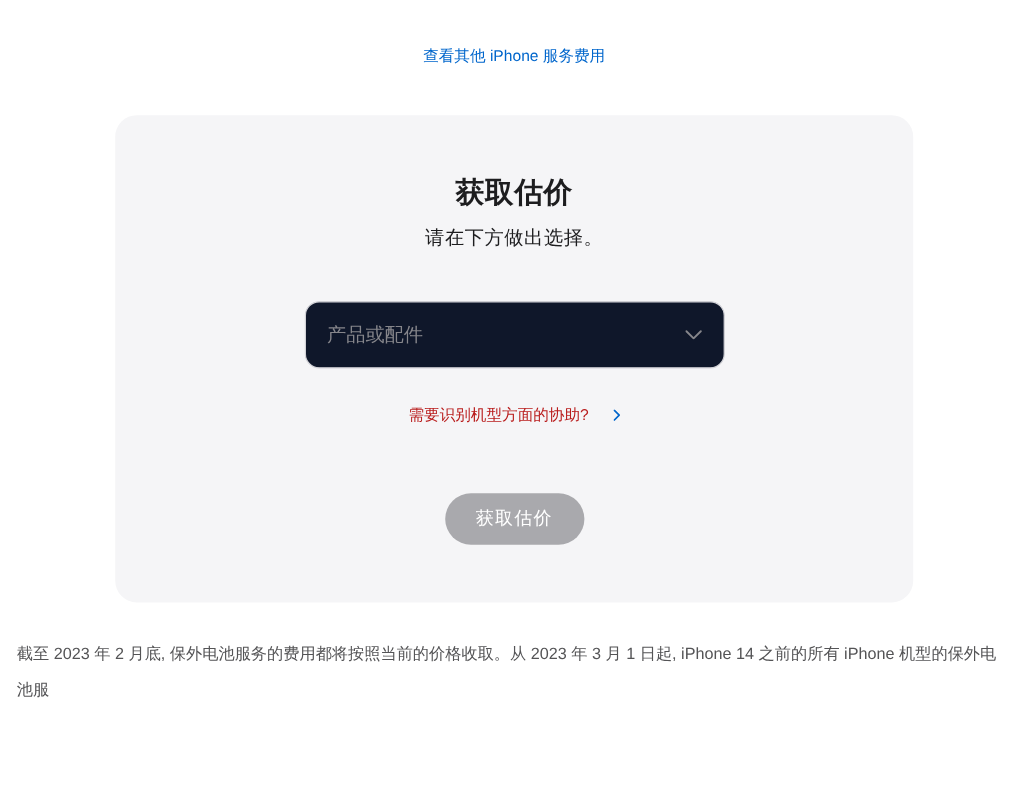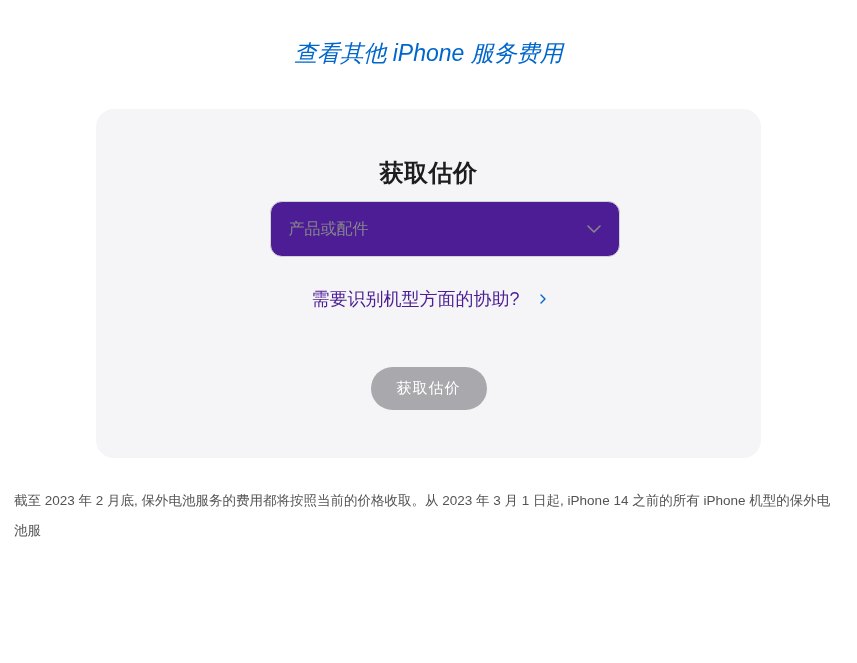--- a/index.html
+++ b/index.html
@@ -14,23 +14,22 @@
       margin: 0;
       color: #1d1d1f;
     }
     .top-link {
       text-align: center;
       padding: 38px 0 28px 0;
     }
     .top-link a {
       color: #0066cc;
       text-decoration: none;
-      font-size: 23px;
+      font-size: 13px;
       font-weight: 400;
-      font-style: italic;
     }
     .estimate-card {
       width: 665px;
       margin: 12px auto 0 auto;
       background: #f5f5f7;
       border-radius: 18px;
       padding: 48px 40px 48px 40px;
       text-align: center;
     }
     .card-title {
@@ -49,41 +48,40 @@
     .select-wrap {
       position: relative;
       width: 350px;
       margin: 0 auto 26px auto;
     }
     .select-box {
       width: 100%;
       height: 56px;
       border: 1px solid #d2d2d7;
       border-radius: 12px;
-      background: #4c1d95;
+      background: #0f172a;
       display: flex;
       align-items: center;
       padding: 0 18px;
       cursor: pointer;
       justify-content: space-between;
-      margin-left: 16px;
     }
     .select-placeholder {
       color: #86868b;
       font-size: 16px;
     }
     .chevron {
       color: #86868b;
       display: flex;
       align-items: center;
     }
     .help-link {
-      color: #4c1d95;
+      color: #b91c1c;
       text-decoration: none;
-      font-size: 18px;
+      font-size: 13px;
       display: inline-flex;
       align-items: center;
       gap: 20px;
       margin-top: 4px;
     }
     .help-link .chev-right {
       display: inline-flex;
     }
     .submit-wrap {
       margin-top: 56px;
@@ -113,20 +111,21 @@
   </style>
 </head>
 <body>
 
 <div class="top-link">
   <a href="#">查看其他 iPhone 服务费用</a>
 </div>
 
 <div class="estimate-card">
   <div class="card-title">获取估价</div>
+  <div class="card-subtitle">请在下方做出选择。</div>
 
   <div class="select-wrap">
     <div class="select-box">
       <span class="select-placeholder">产品或配件</span>
       <span class="chevron">
         <svg width="14" height="8" viewBox="0 0 14 8" fill="none">
           <path d="M1 1L7 7L13 1" stroke="#86868b" stroke-width="1.6" stroke-linecap="round" stroke-linejoin="round"></path>
         </svg>
       </span>
     </div>

